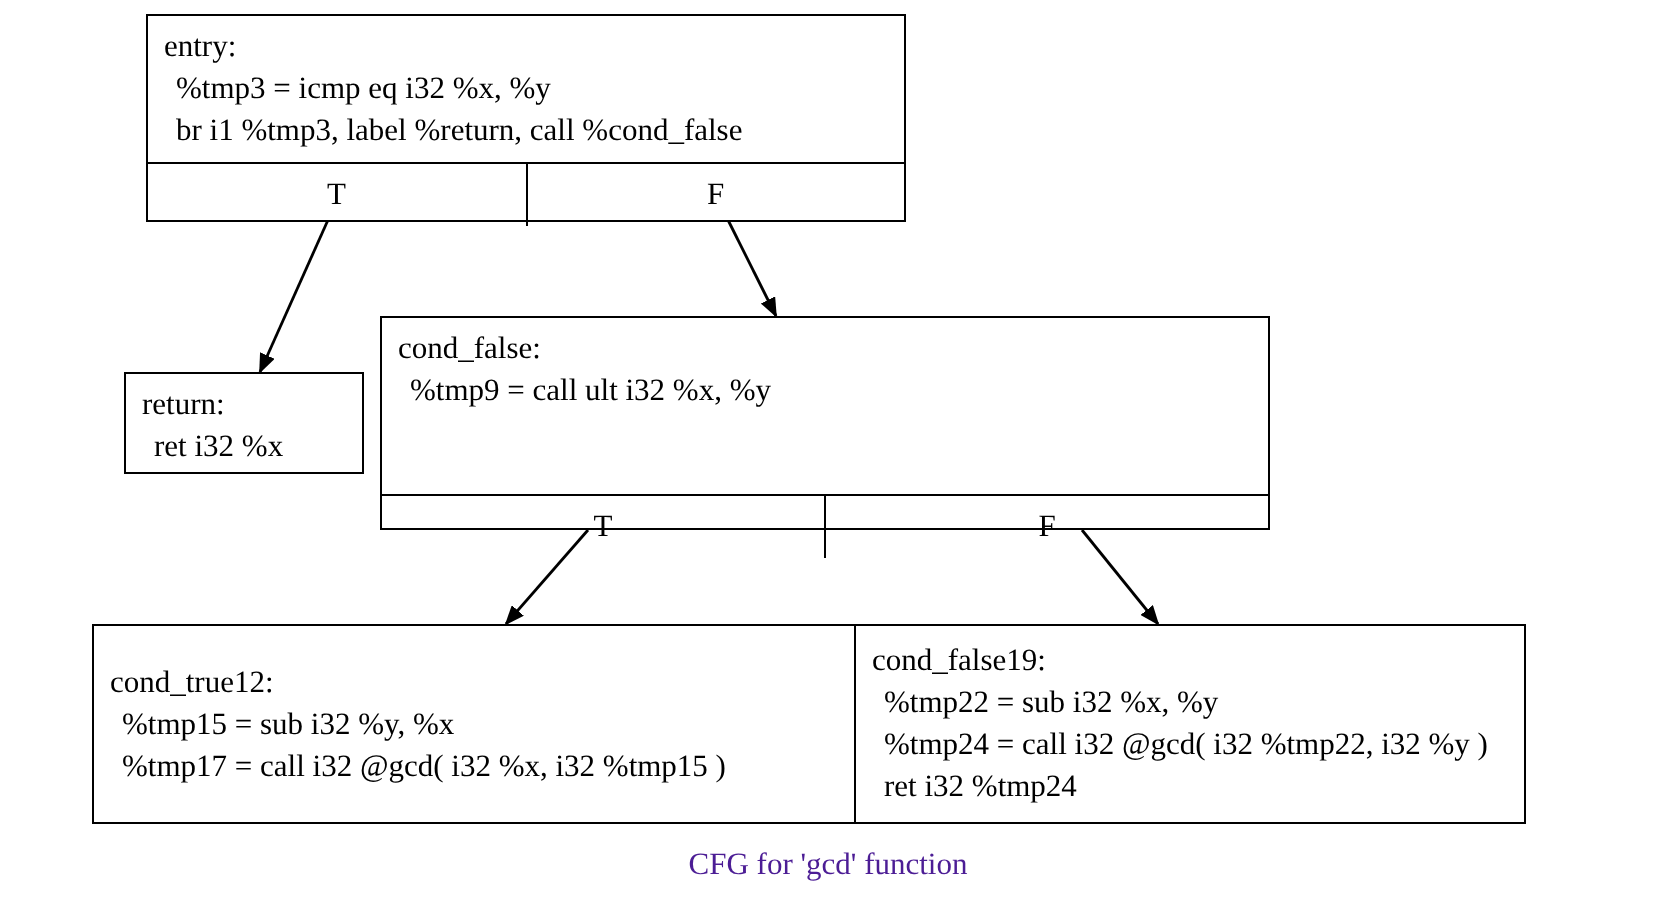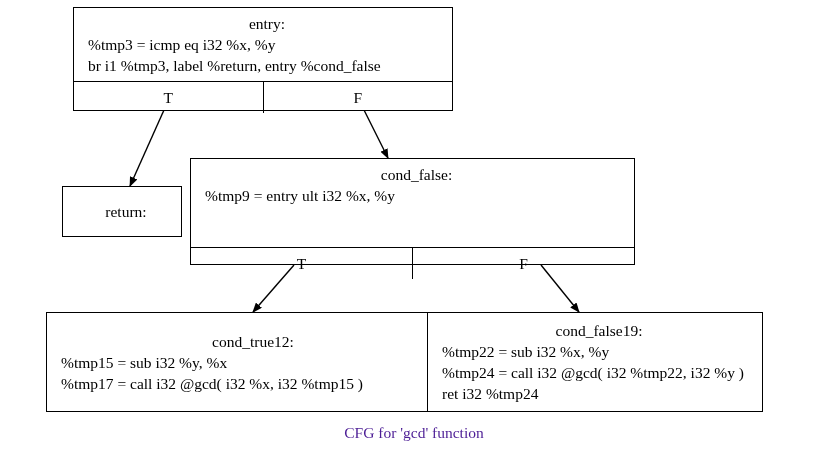--- a/index.html
+++ b/index.html
@@ -31,21 +31,20 @@
     justify-content: center;
   }
   .code-line {
     font-size: 15.5px;
     line-height: 21px;
     color: #000000;
     white-space: pre;
   }
   .code-line.label-line {
     text-indent: 0;
-    text-align: center;
   }
   .code-line.indent {
     padding-left: 6px;
   }
   .ports {
     display: flex;
     height: 31px;
     border-top: 1px solid #000000;
     flex: 0 0 auto;
   }
@@ -90,38 +89,39 @@
     <line x1="164" y1="110" x2="130" y2="186" stroke="#000000" stroke-width="1.4" marker-end="url(#arrowhead)"></line>
     <line x1="364" y1="110" x2="388" y2="158" stroke="#000000" stroke-width="1.4" marker-end="url(#arrowhead)"></line>
     <line x1="294" y1="265" x2="253" y2="312" stroke="#000000" stroke-width="1.4" marker-end="url(#arrowhead)"></line>
     <line x1="541" y1="265" x2="579" y2="312" stroke="#000000" stroke-width="1.4" marker-end="url(#arrowhead)"></line>
   </svg>
 
   <div class="node" style="left:73px; top:7px; width:380px; height:104px;">
     <div class="node-body">
       <div class="code-line label-line">entry:</div>
       <div class="code-line indent">%tmp3 = icmp eq i32 %x, %y</div>
-      <div class="code-line indent">br i1 %tmp3, label %return, entry %cond_false</div>
+      <div class="code-line indent">br i1 %tmp3, label %return, call %cond_false</div>
     </div>
     <div class="ports">
       <div class="port left">T</div>
       <div class="port right">F</div>
     </div>
   </div>
 
   <div class="node" style="left:62px; top:186px; width:120px; height:51px;font-family:Liberation Serif, serif;">
     <div class="node-body">
       <div class="code-line label-line">return:</div>
+      <div class="code-line indent">ret i32 %x</div>
     </div>
   </div>
 
   <div class="node" style="left:190px; top:158px; width:445px; height:107px;gap:36px;">
     <div class="node-body">
       <div class="code-line label-line">cond_false:</div>
-      <div class="code-line indent">%tmp9 = entry ult i32 %x, %y</div>
+      <div class="code-line indent">%tmp9 = call ult i32 %x, %y</div>
     </div>
     <div class="ports">
       <div class="port left">T</div>
       <div class="port right">F</div>
     </div>
   </div>
 
   <div class="node" style="left:6px; top:312px; width:406px; height:100px;margin-left:40px;">
     <div class="node-body">
       <div class="code-line label-line">cond_true12:</div>

